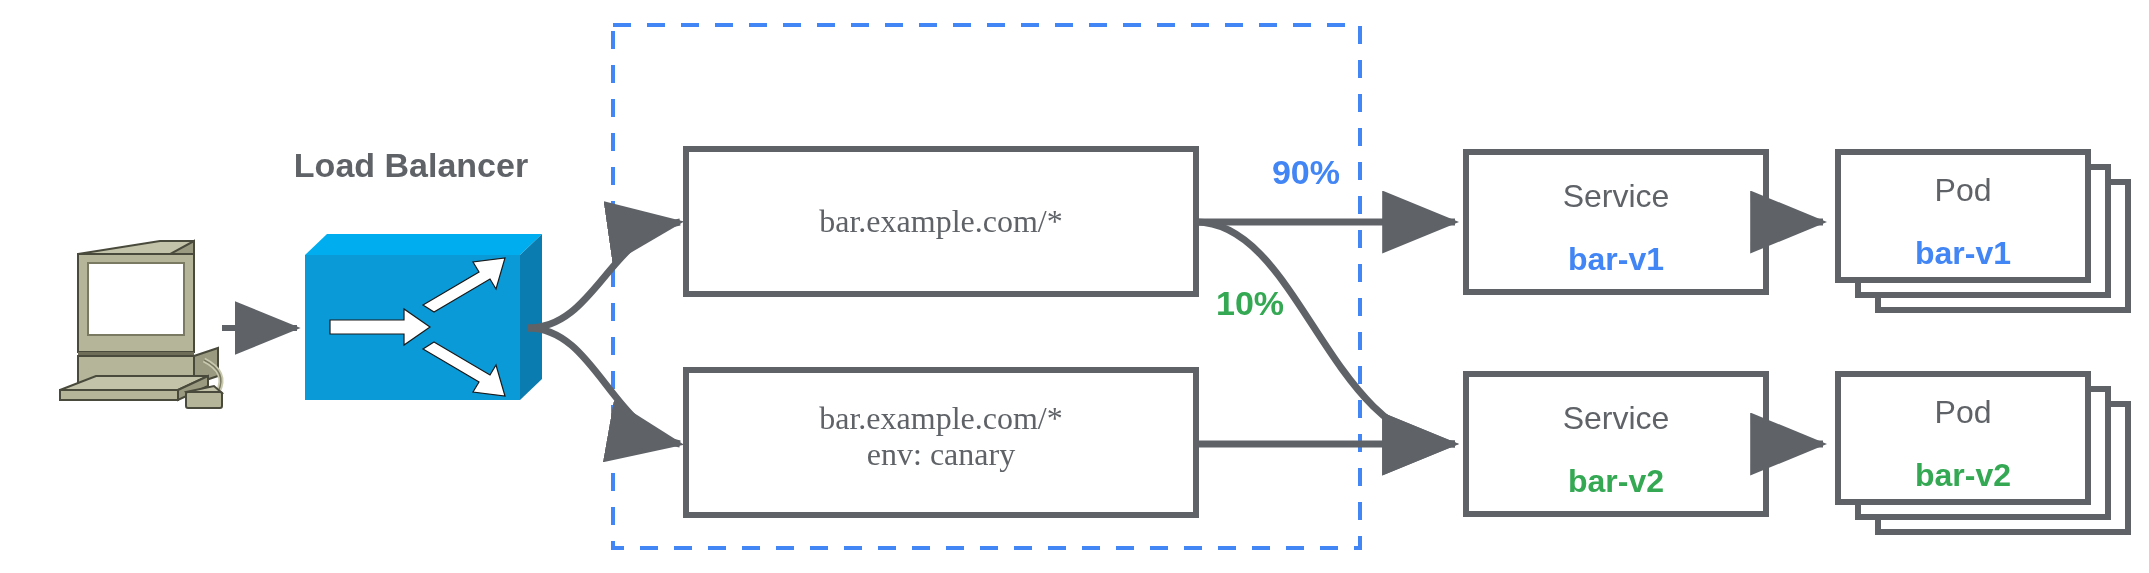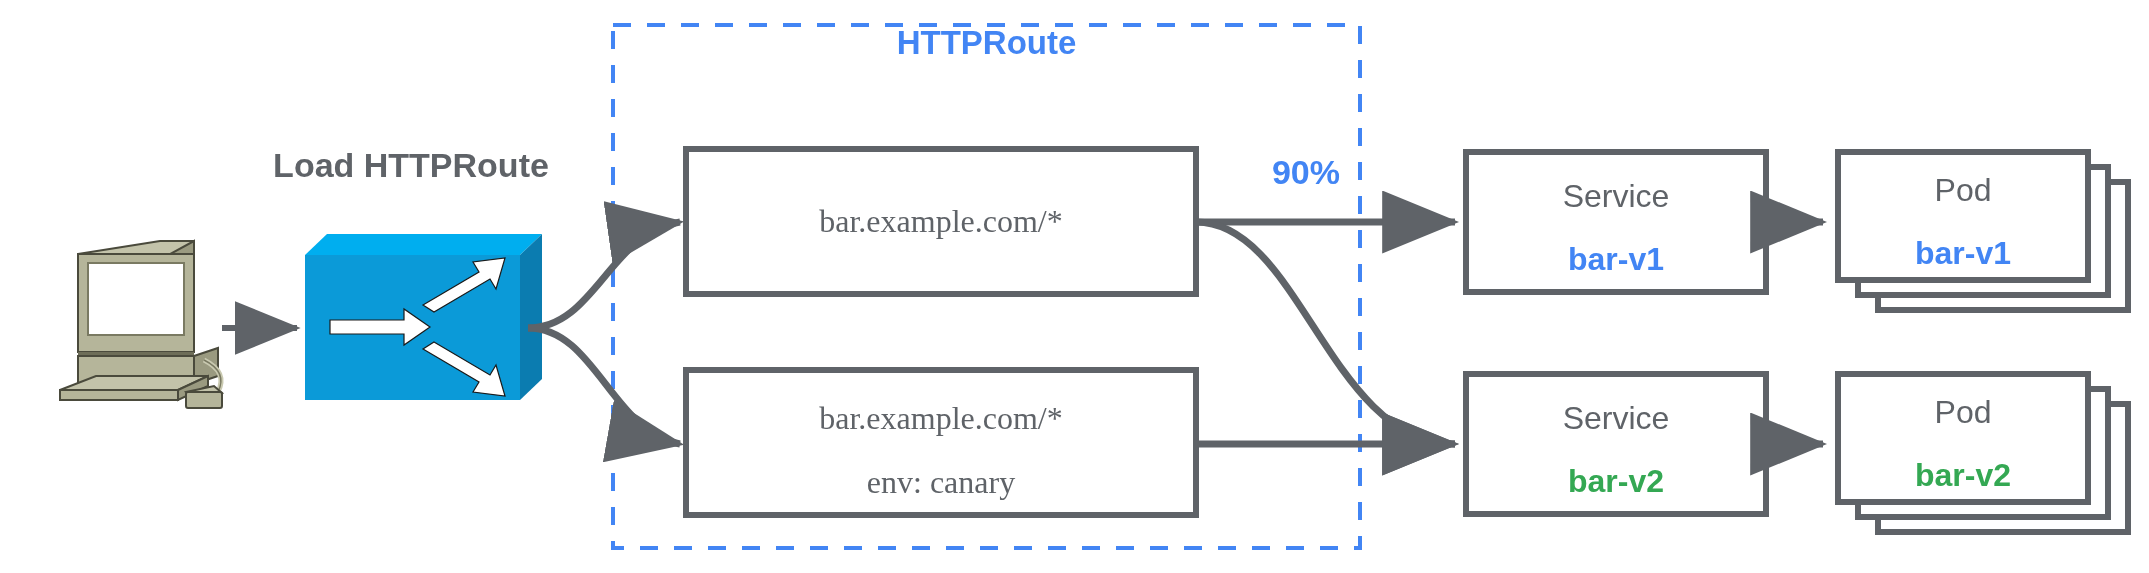--- a/index.html
+++ b/index.html
@@ -97,30 +97,30 @@
       <rect x="1858" y="167" width="250" height="128" fill="#ffffff" stroke="#5f6368" stroke-width="6"></rect>
       <rect x="1838" y="152" width="250" height="128" fill="#ffffff" stroke="#5f6368" stroke-width="6"></rect>
     </g>
     <g>
       <rect x="1878" y="404" width="250" height="128" fill="#ffffff" stroke="#5f6368" stroke-width="6"></rect>
       <rect x="1858" y="389" width="250" height="128" fill="#ffffff" stroke="#5f6368" stroke-width="6"></rect>
       <rect x="1838" y="374" width="250" height="128" fill="#ffffff" stroke="#5f6368" stroke-width="6"></rect>
     </g>
   </svg>
 
-  <div class="lbl t-lb gray" style="left:266px;top:145px;width:290px;">Load HTTPRoute</div>
+  <div class="lbl t-lb gray" style="left:266px;top:145px;width:290px;">Load Balancer</div>
 
-  <div class="lbl t-route blue" style="left:613px;top:24px;width:747px;">HTTPRoute</div>
 
   <div class="lbl t-box gray" style="left:686px;top:203px;width:510px;">bar.example.com/*</div>
 
   <div class="lbl t-box gray" style="left:686px;top:400px;width:510px;">bar.example.com/*</div>
-  <div class="lbl t-box gray" style="left:686px;top:464px;width:510px;">env: canary</div>
+  <div class="lbl t-box gray" style="left:686px;top:436px;width:510px;">env: canary</div>
 
   <div class="lbl t-pct blue" style="left:1210px;top:152px;width:130px;text-align:right;">90%</div>
+  <div class="lbl t-pct green" style="left:1216px;top:283px;width:130px;text-align:left;">10%</div>
 
   <div class="lbl t-node gray" style="left:1466px;top:178px;width:300px;">Service</div>
   <div class="lbl t-node blue bold" style="left:1466px;top:222px;width:300px;">bar-v1</div>
 
   <div class="lbl t-node gray" style="left:1466px;top:400px;width:300px;">Service</div>
   <div class="lbl t-node green bold" style="left:1466px;top:444px;width:300px;">bar-v2</div>
 
   <div class="lbl t-node gray" style="left:1838px;top:172px;width:250px;">Pod</div>
   <div class="lbl t-node blue bold" style="left:1838px;top:216px;width:250px;">bar-v1</div>
 

